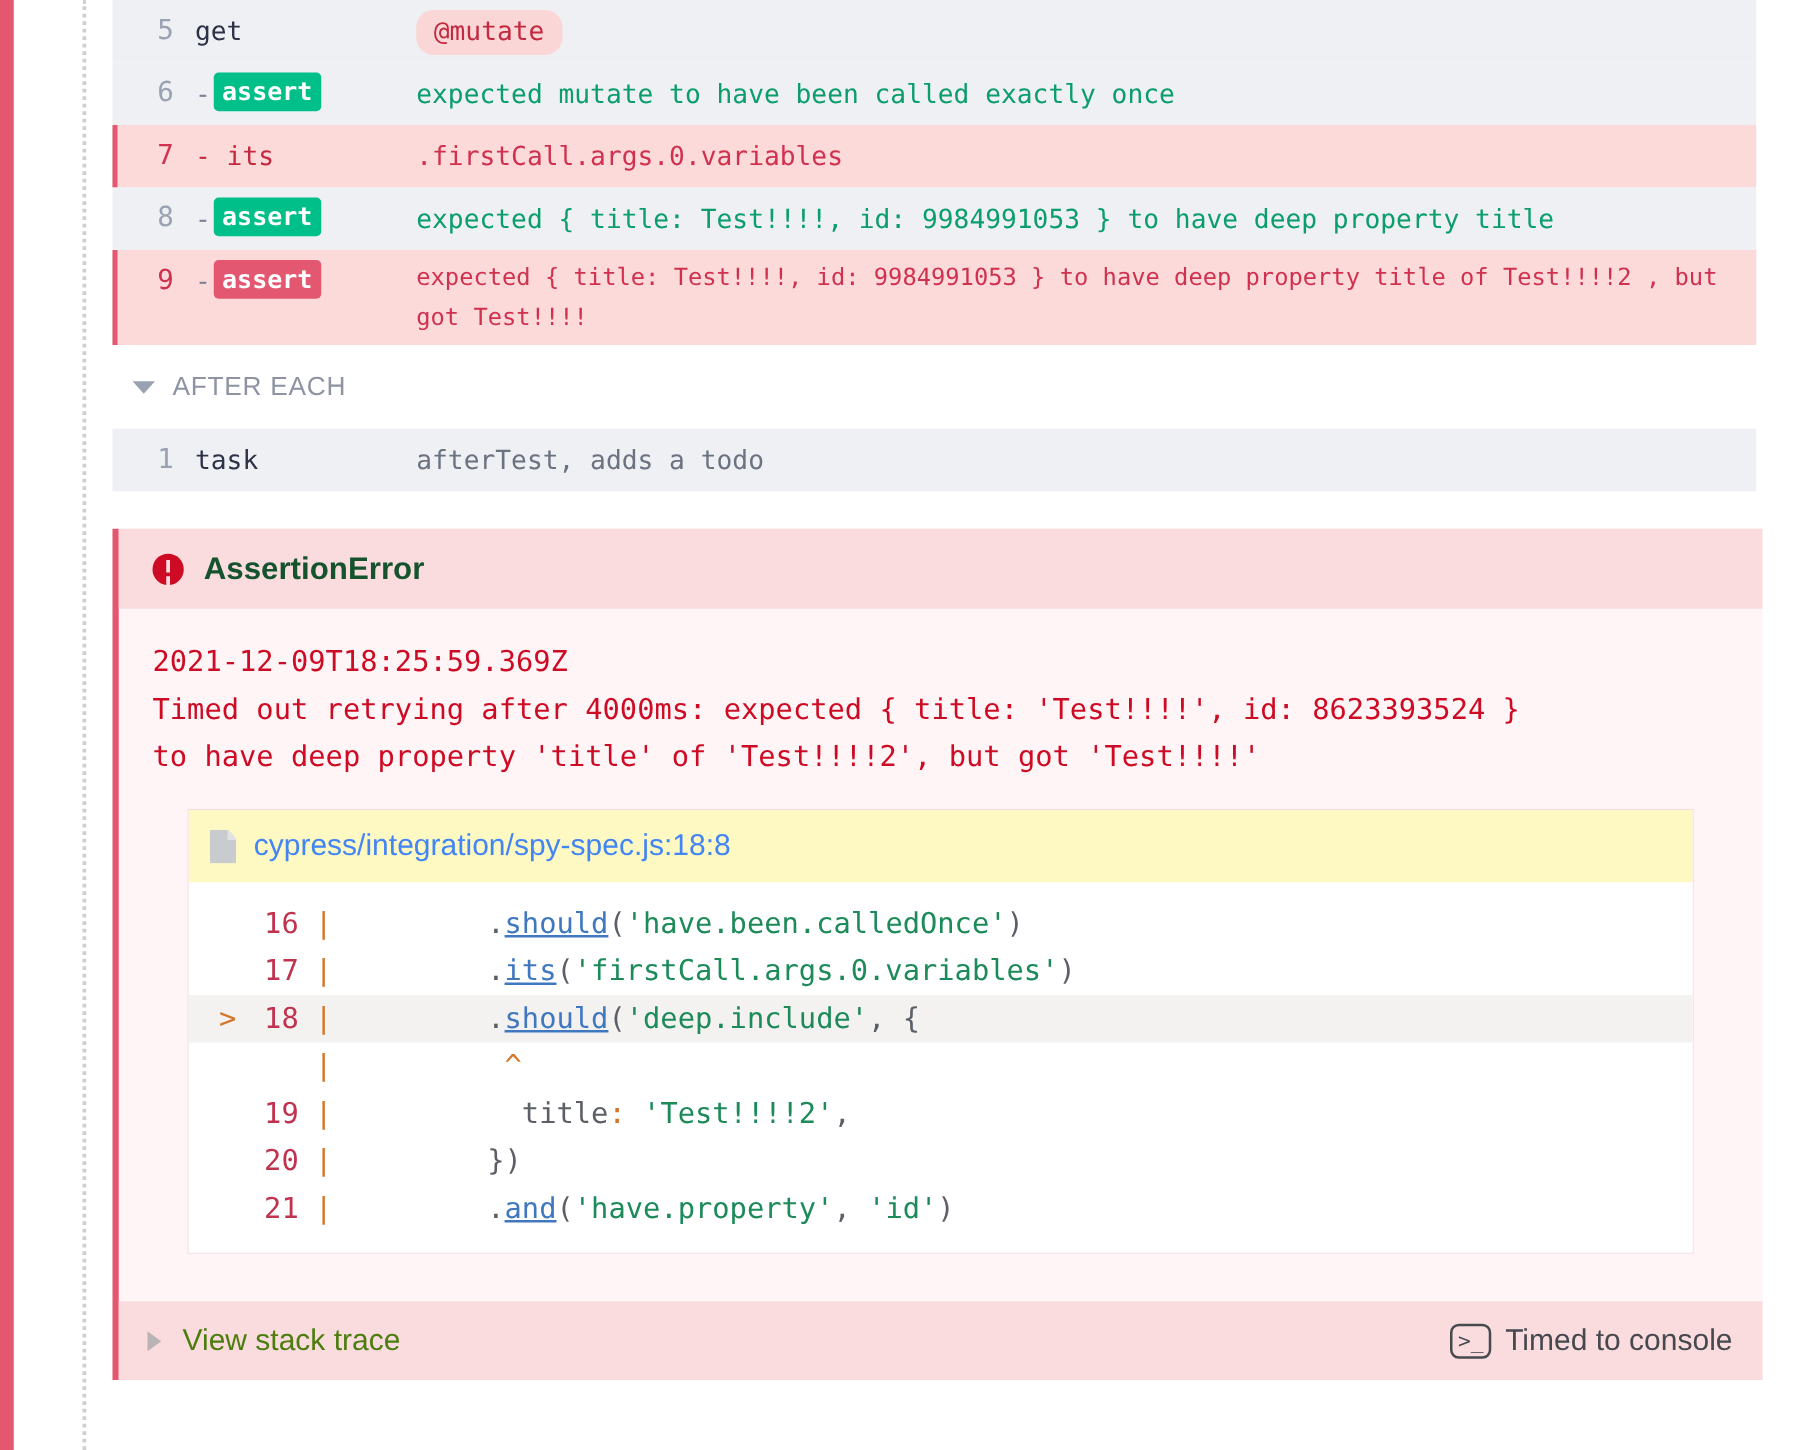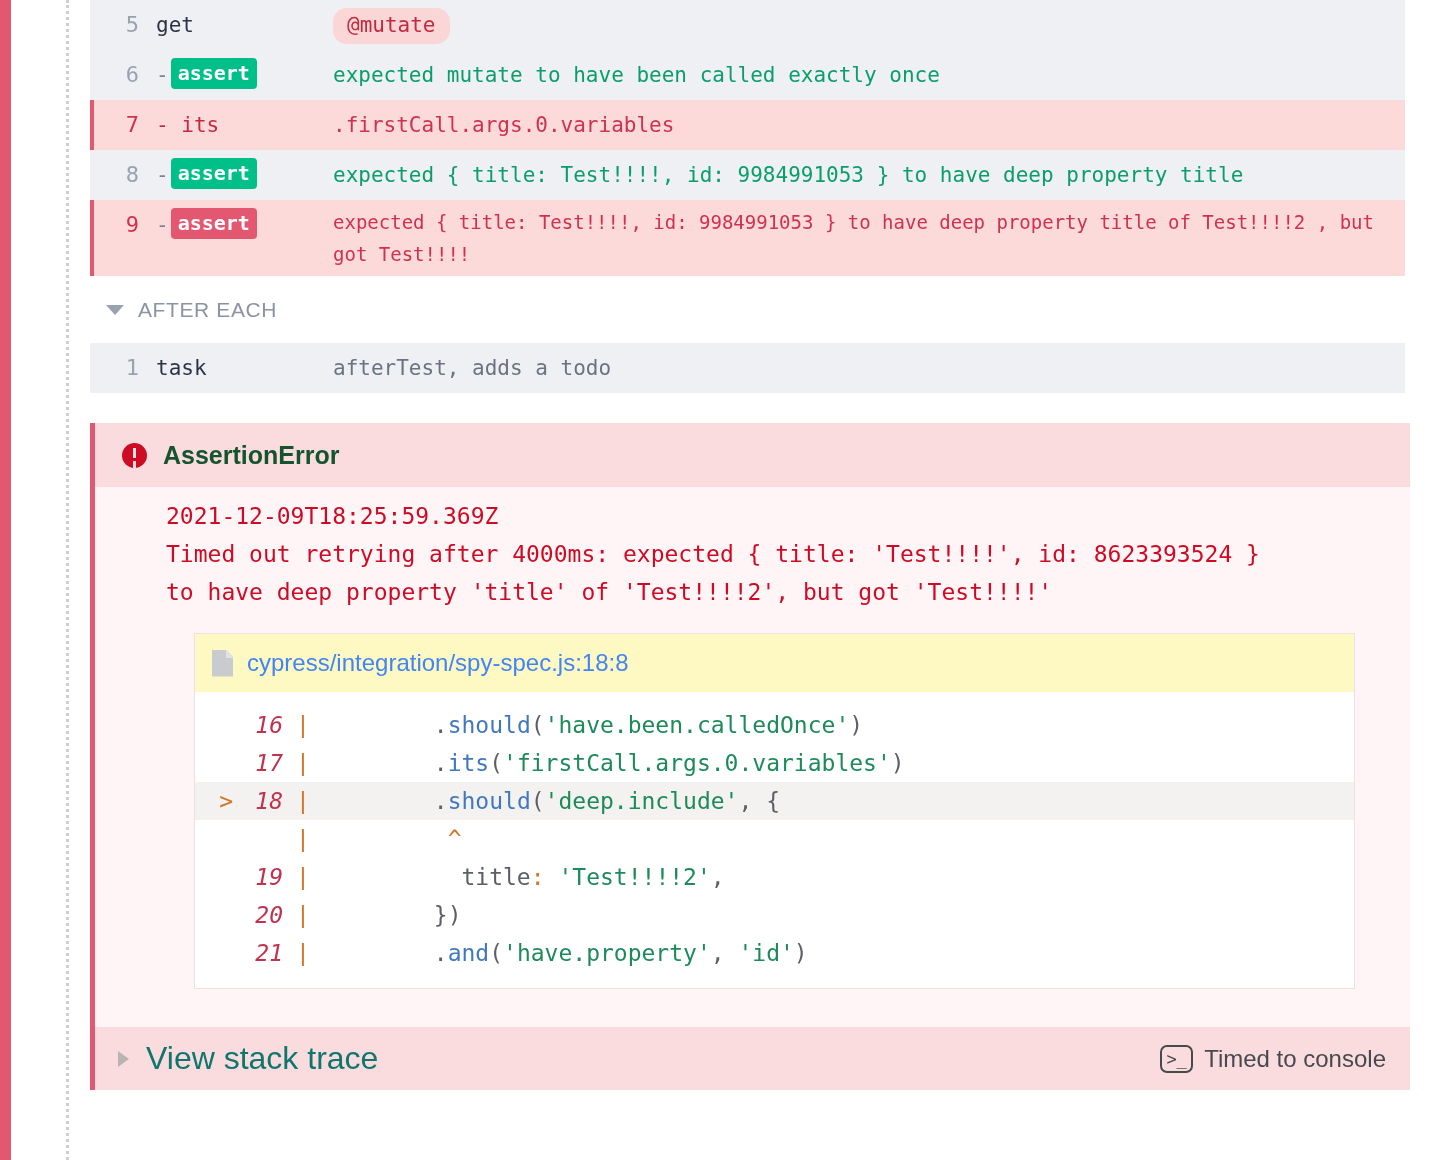--- a/index.html
+++ b/index.html
@@ -158,22 +158,21 @@
     background: #fadcdf;
     box-shadow: 0 13px 0 0 #fadcdf;
   }
   .err-title {
     color: #14532d;
     font-size: 25px;
     font-weight: bold;
     font-family: "Liberation Sans", sans-serif;
   }
   .err-body {
-    padding: 10px 28px 12px 27px;
-    margin-left: 44px;
+    padding: 24px 28px 12px 27px;
   }
   .err-msg {
     color: #ce0b24;
     font-family: "DejaVu Sans Mono", "Liberation Mono", monospace;
     font-size: 23px;
     line-height: 38px;
     white-space: pre-wrap;
   }
 
   
@@ -227,29 +226,28 @@
   .cl-marker {
     flex: 0 0 26px;
     color: #d3762a;
     text-align: right;
     padding-right: 6px;
   }
   .cl-num {
     flex: 0 0 44px;
     text-align: right;
     color: #c0334f;
-    font-style: italic;
   }
   .cl-bar {
     flex: 0 0 40px;
     text-align: center;
     color: #d3762a;
   }
   .cl-code { flex: 1 1 auto; color: #5c6066; }
-  .tok-fn    { color: #4078c0; }
+  .tok-fn    { color: #4078c0; text-decoration: underline; }
   .tok-str   { color: #1d8a5a; }
   .tok-punct { color: #5c6066; }
   .tok-key   { color: #5c6066; }
   .tok-colon { color: #d3762a; }
   .tok-caret { color: #d3762a; }
 
   
   .err-footer {
     display: flex;
     align-items: center;
@@ -265,22 +263,22 @@
     cursor: pointer;
   }
   .stack-caret {
     width: 0; height: 0;
     border-top: 8px solid transparent;
     border-bottom: 8px solid transparent;
     border-left: 11px solid #b9b3b4;
     margin-right: 17px;
   }
   .stack-label {
-    color: #0f766e;
-    font-size: 32px;
+    color: #4d7c0f;
+    font-size: 24px;
     font-family: "Liberation Sans", sans-serif;
   }
   .print-console {
     display: flex;
     align-items: center;
     cursor: pointer;
   }
   .term-icon {
     width: 33px; height: 28px;
     border: 2px solid #46494e;

